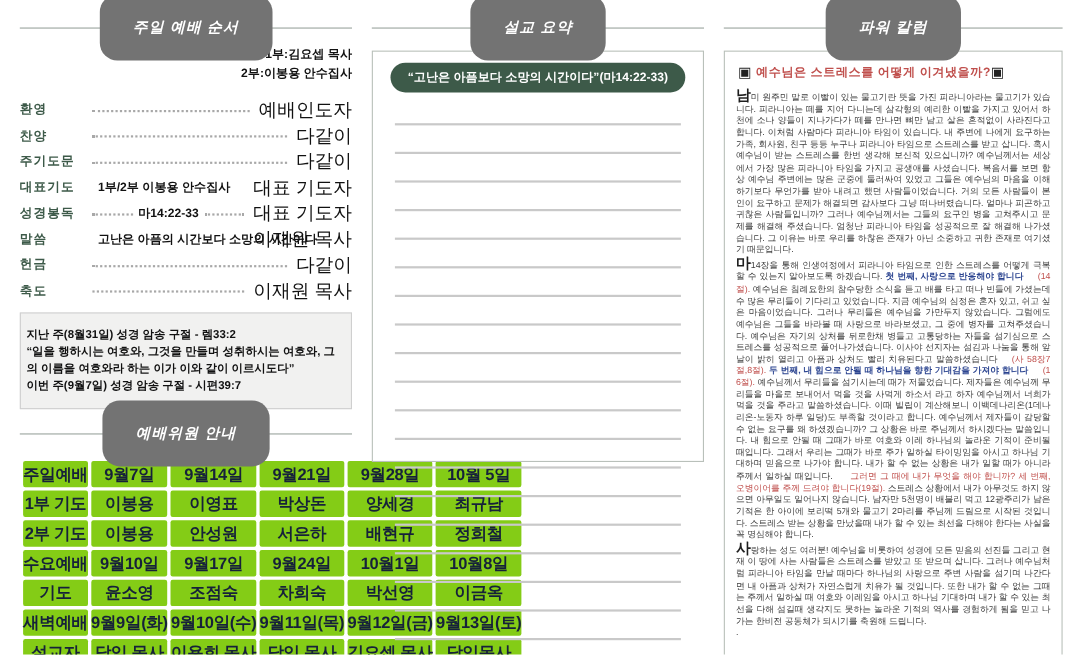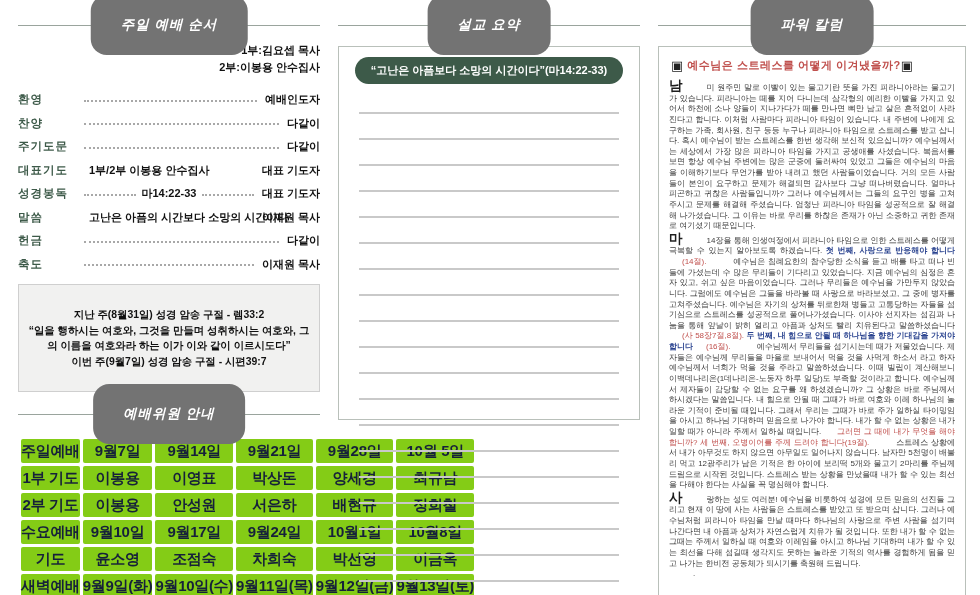--- a/index.html
+++ b/index.html
@@ -14,22 +14,22 @@
         font-weight:bold;font-size:13.5px;padding:21px 30px;border-radius:16px;white-space:nowrap;letter-spacing:1px;font-style:italic;}
 
   
   .leaders{text-align:right;font-size:11px;font-weight:bold;line-height:1.5;margin-top:2px;color:#111;}
   .order{margin-top:13px;}
   .order-row{display:flex;align-items:center;height:23.5px;font-size:11.5px;}
   .order-label{width:58px;color:#3d5a49;font-weight:bold;letter-spacing:1px;flex-shrink:0;}
   .order-mid{flex:1;display:flex;align-items:center;margin:0 8px;min-width:0;}
   .dotline{flex:1;border-bottom:2px dotted #a8a8a8;height:0;transform:translateY(1px);}
   .order-center{font-weight:bold;font-size:11px;color:#111;padding:0 5px;white-space:nowrap;}
-  .order-right{font-weight:bold;font-size:11px;color:#111;white-space:nowrap;text-align:right;}
-  .verse-box{background:#f1f1f0;border:1px solid #cfcfcf;margin-top:8px;padding:22px 5px;text-align:center;
+  .order-right{font-weight:normal;font-size:17px;color:#111;white-space:nowrap;text-align:right;}
+  .verse-box{background:#f1f1f0;border:1px solid #cfcfcf;margin-top:8px;padding:12px 5px;text-align:left;
              font-size:10.4px;font-weight:bold;color:#111;line-height:1.5;}
   .tbl-head{margin-top:7px;}
   table.vtable{border-collapse:separate;border-spacing:3px;width:100%;margin-top:7px;}
   table.vtable td{background:#84cc16;text-align:center;padding:2.5px 0;font-size:15px;font-weight:bold;
                   color:#16213a;white-space:nowrap;letter-spacing:-0.3px;border-radius:2px;margin-left:12px;}
   table.vtable td.rowhead{width:56px;}
 
   
   .panel{border:1px solid #b9c0ba;margin-top:6px;box-sizing:border-box;}
   .panel.mid{height:374px;padding:10px 12px;}
@@ -37,21 +37,21 @@
                border-radius:14px;padding:6px 6px;margin:0 4px;white-space:nowrap;}
   .ruled{margin-top:4px;}
   .ruled-line{height:24px;border-bottom:2px solid #c9c9c9;margin:0 8px;}
 
   
   .panel.right{height:572px;padding:7px 10px;overflow:hidden;}
   .col-title{color:#c0504d;font-weight:bold;font-size:11px;margin:4px 0 6px 2px;letter-spacing:0.5px;}
   .sq{color:#222;font-size:13px;font-weight:normal;vertical-align:-1px;}
   .col-body p{margin:0;text-align:justify;font-size:8px;line-height:1.33;color:#3c3c3c;word-break:break-all;}
   .dropcap{font-size:13.5px;font-weight:bold;color:#1e1e1e;line-height:1;}
-  .seg-body{color:#3c3c3c;margin-left:24px;}
+  .seg-body{color:#3c3c3c;}
   .seg-red{color:#c0504d;font-weight:normal;margin-left:13px;}
   .seg-blue{color:#2b4490;font-weight:bold;}
 </style>
 </head>
 <body>
 
 <div class="page">
 
   <div class="col1">
     <div class="sec-head">

